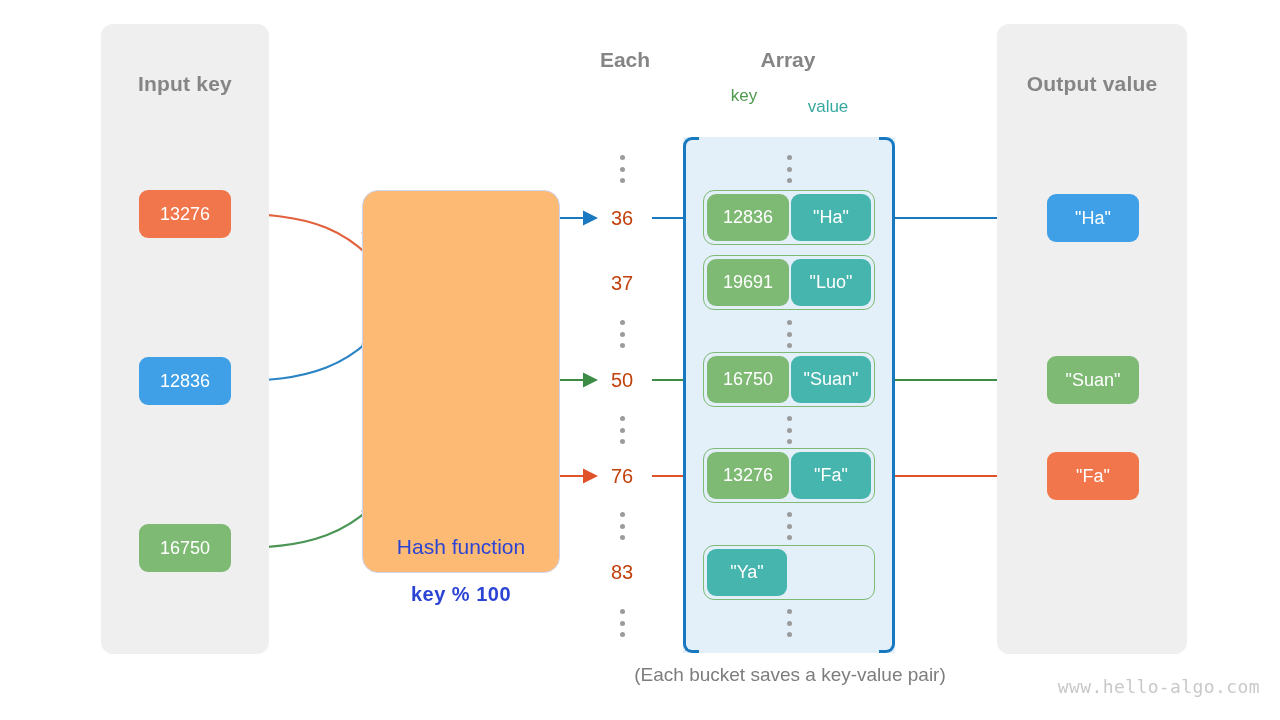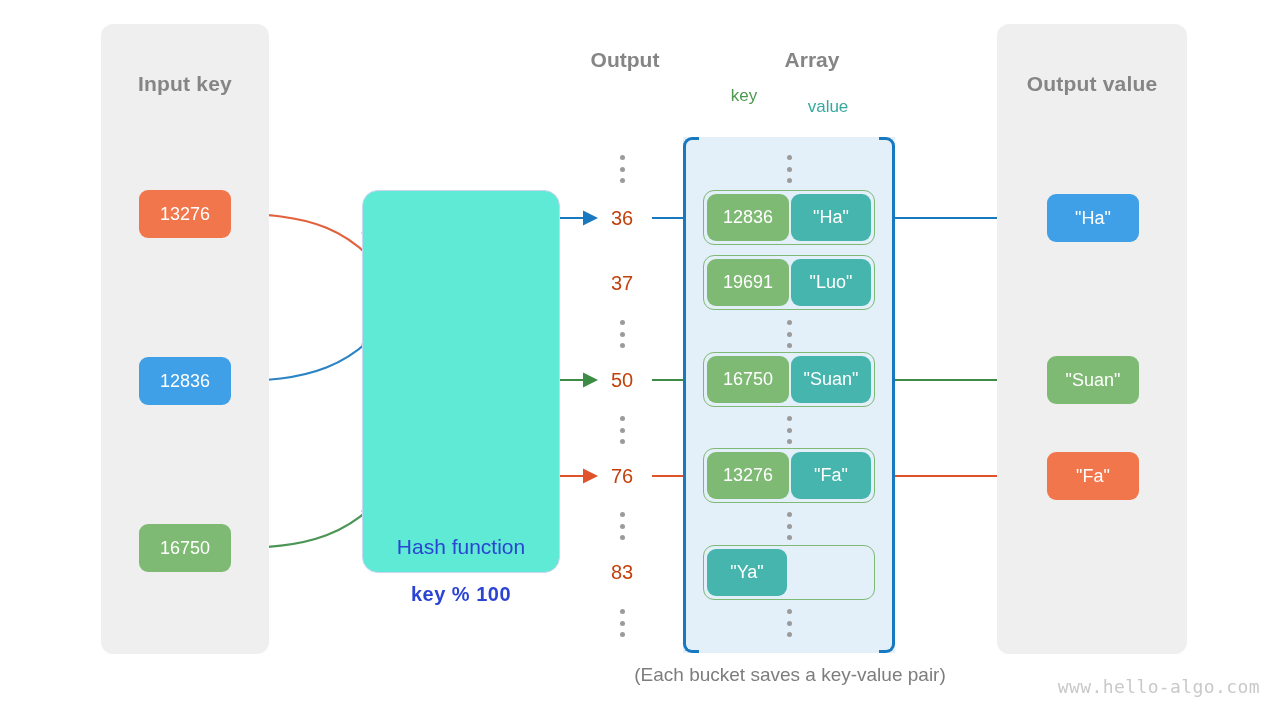--- a/index.html
+++ b/index.html
@@ -48,21 +48,21 @@
   
   .col-head {
     position: absolute;
     font-size: 21px;
     font-weight: bold;
     color: #858585;
     text-align: center;
     white-space: nowrap;
   }
   #head-index { left: 565px; top: 48px; width: 120px; }
-  #head-array { left: 752px; top: 48px; width: 120px; }
+  #head-array { left: 728px; top: 48px; width: 120px; }
 
   .sub-head {
     position: absolute;
     font-size: 17px;
     text-align: center;
     white-space: nowrap;
   }
   #sub-key   { left: 705px; top: 86px; width: 78px; color: #4d9a4f; }
   #sub-value { left: 789px; top: 97px; width: 78px; color: #37a8a0; }
 
@@ -90,21 +90,21 @@
   
   #out-0 { left: 1047px; top: 194px; width: 92px; height: 48px; }
   #out-1 { left: 1047px; top: 356px; width: 92px; height: 48px; }
   #out-2 { left: 1047px; top: 452px; width: 92px; height: 48px; }
 
   
   #hash-box {
     position: absolute;
     left: 362px; top: 190px;
     width: 198px; height: 383px;
-    background: #5eead4;
+    background: #fdba74;
     border: 1.5px solid #ccd4f3;
     border-radius: 16px;
     box-sizing: border-box;
   }
   .hash-text {
     position: absolute;
     left: 0;
     width: 100%;
     text-align: center;
     color: #2b44d4;
@@ -274,21 +274,21 @@
   </div>
   <div class="pill c-orange" id="in-0">13276</div>
   <div class="pill c-blue" id="in-1">12836</div>
   <div class="pill c-green" id="in-2">16750</div>
 
   <div id="hash-box">
     <div class="hash-text" id="hash-title">Hash function</div>
     <div class="hash-text" id="hash-expr">key % 100</div>
   </div>
 
-  <div class="col-head" id="head-index">Output</div>
+  <div class="col-head" id="head-index">Each</div>
   <div class="col-head" id="head-array">Array</div>
   <div class="sub-head" id="sub-key">key</div>
   <div class="sub-head" id="sub-value">value</div>
 
   <div id="array-box"></div>
   <div class="bracket" id="bracket-left"></div>
   <div class="bracket" id="bracket-right"></div>
 
   <div class="index-label" style="left:592px; top:207px;">36</div>
   <div class="index-label" style="left:592px; top:272px;">37</div>

